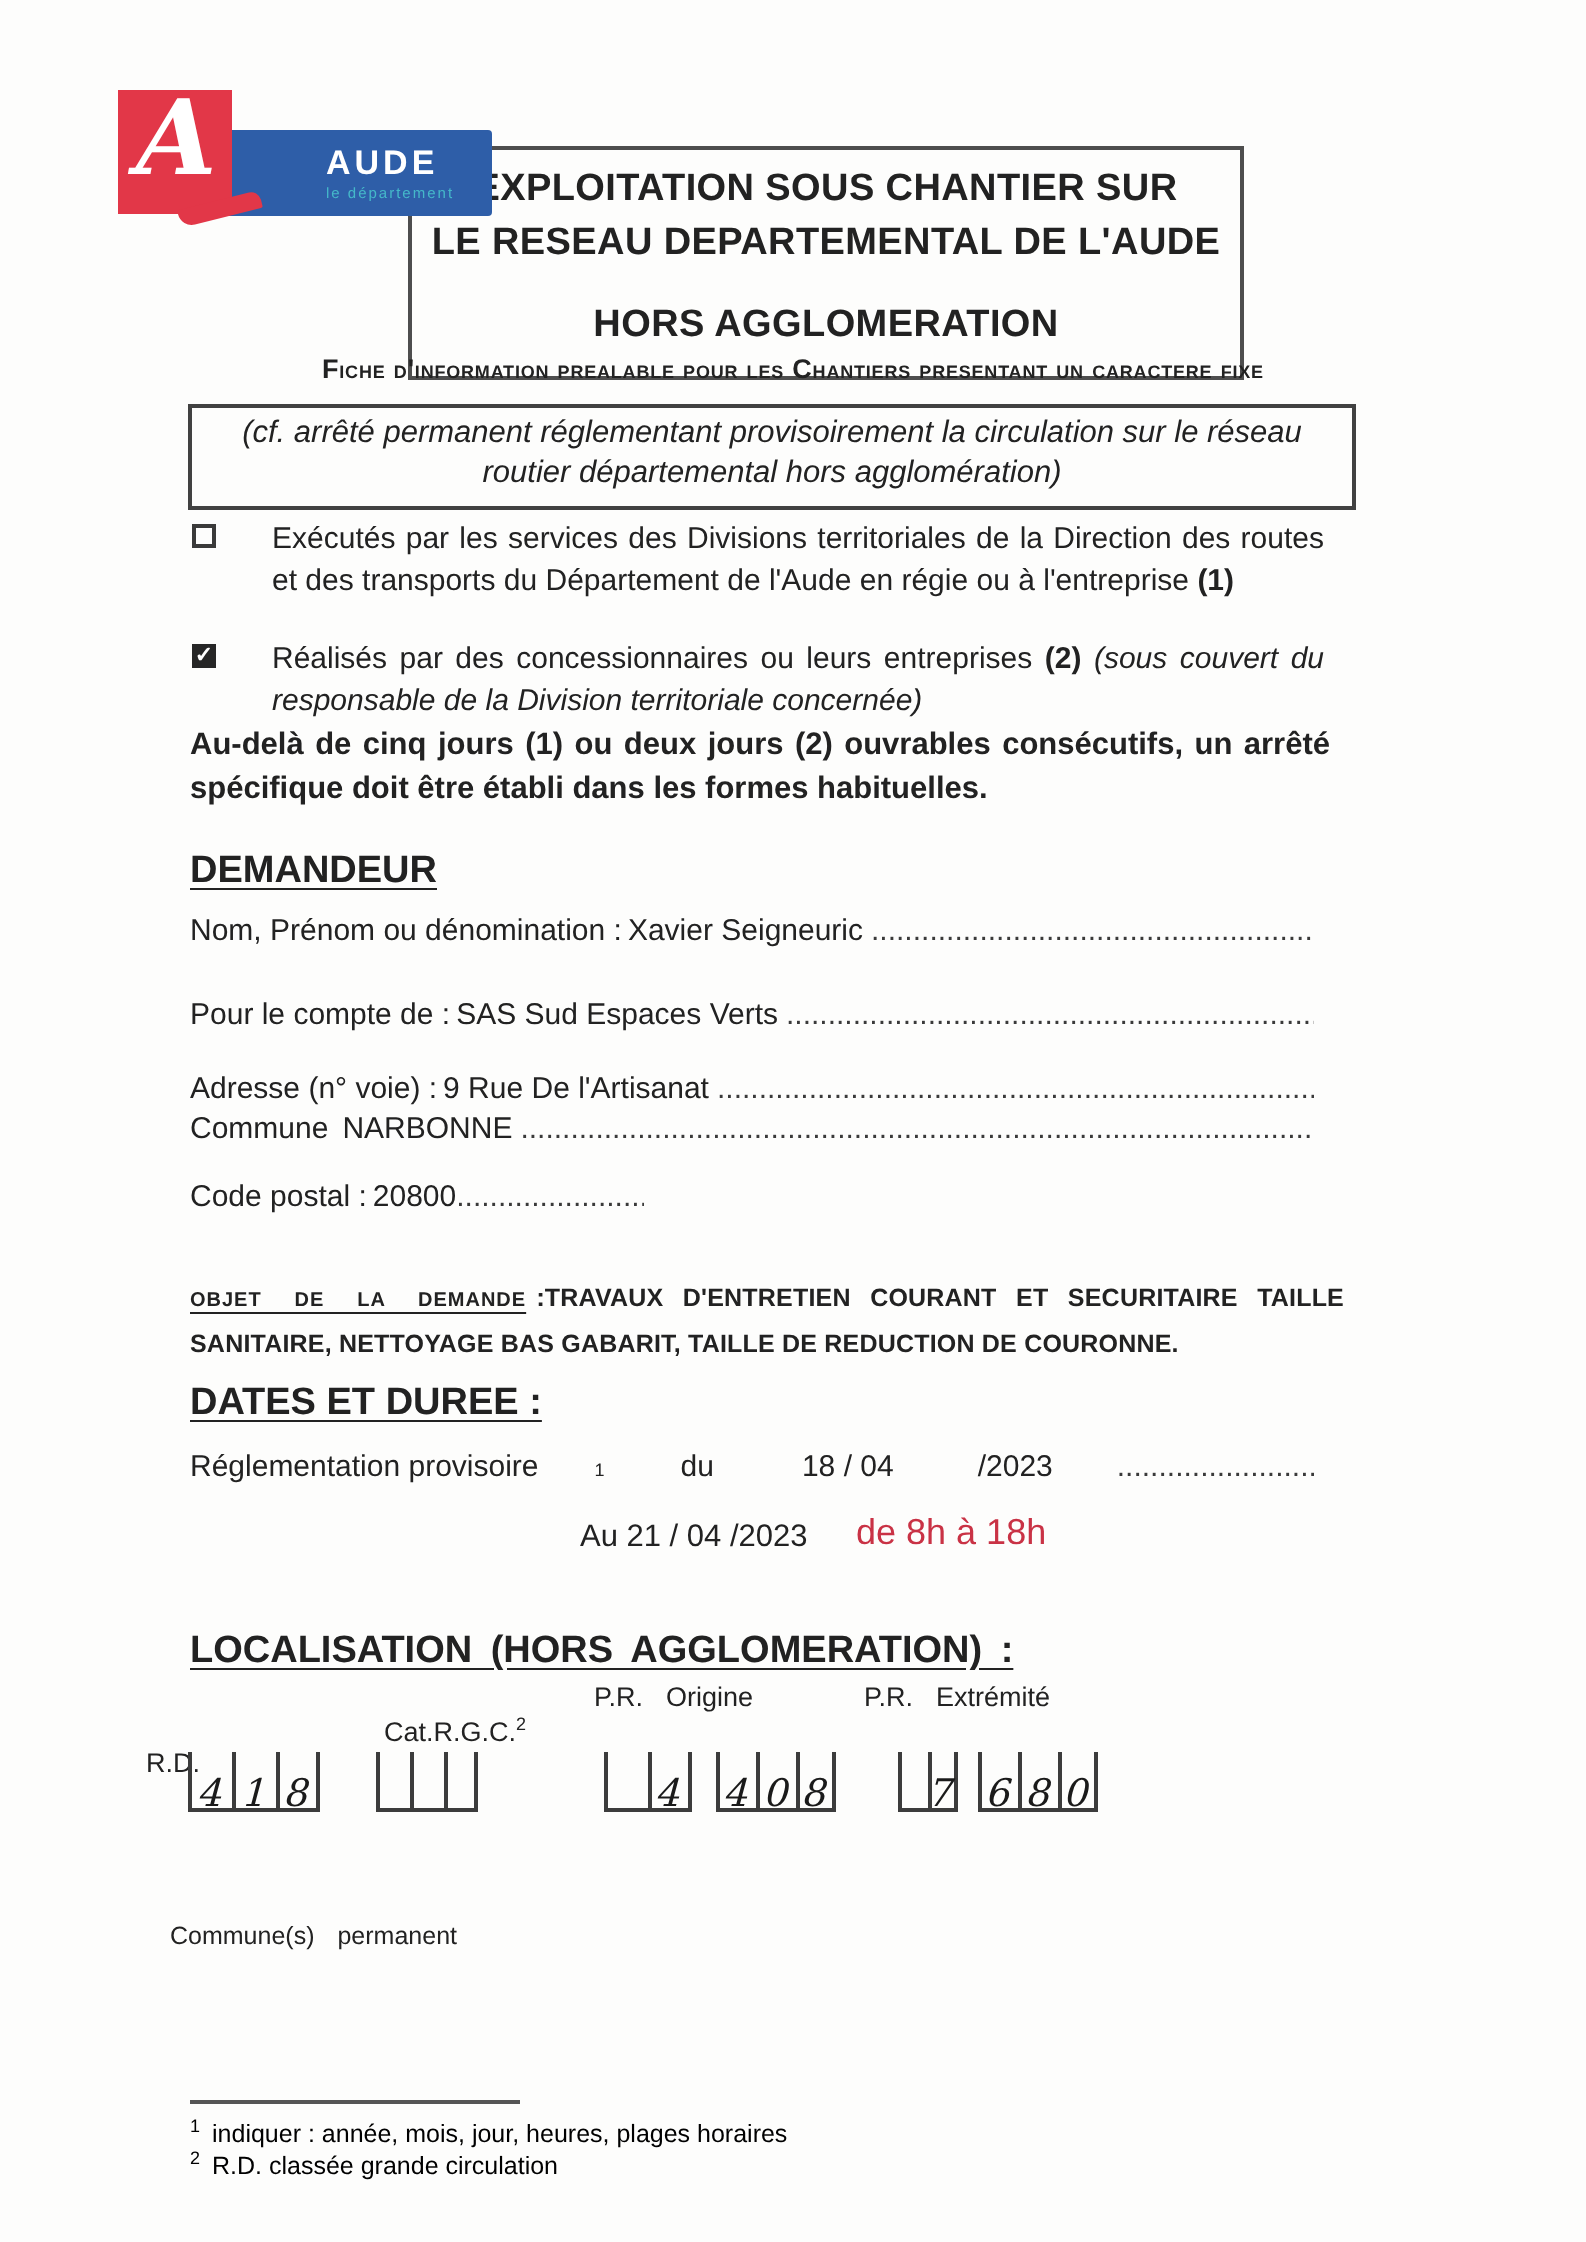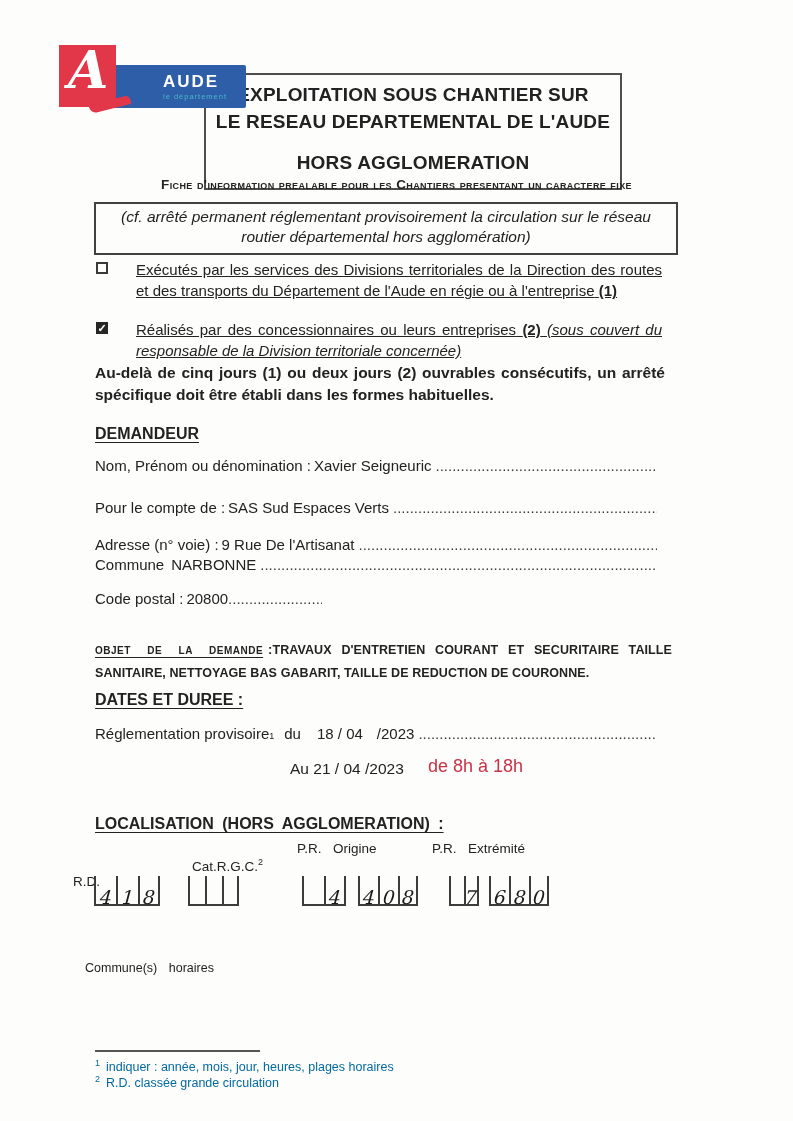--- a/index.html
+++ b/index.html
@@ -37,62 +37,62 @@
     border:2px solid #414141;box-sizing:border-box;
     font-style:italic;font-size:15.5px;text-align:center;line-height:1.32;
     padding:3px 14px 5px 14px;
   }
   
   .checklist{position:absolute;left:96px;top:259px;width:566px;}
   .check-item{display:flex;margin-bottom:17px;}
   .checkbox{width:12px;height:12px;margin-top:3px;flex:0 0 auto;}
   .checkbox.empty{border:2px solid #3a3a3a;box-sizing:border-box;}
   .checkbox.checked{background:#262626;color:#fff;font-size:11px;line-height:13px;text-align:center;font-weight:700;}
-  .check-text{margin-left:28px;flex:1;font-size:15px;line-height:1.42;text-align:justify;text-decoration:underline;}
+  .check-text{margin-left:28px;flex:1;font-size:15px;line-height:1.42;text-align:justify;}
   .bold-ref{font-weight:700;}
   .italic-note{font-style:italic;}
   
   .notice{
     position:absolute;left:95px;top:362px;width:570px;
     font-weight:700;font-size:15.5px;line-height:1.42;text-align:justify;
   }
   
   .sec-heading{
-    position:absolute;left:95px;font-weight:700;font-size:16px;
+    position:absolute;left:95px;font-weight:700;font-size:19px;
     text-decoration:underline;text-underline-offset:3px;
   }
   
   .form-row{position:absolute;left:95px;width:562px;display:flex;align-items:baseline;font-size:15px;white-space:nowrap;}
   .form-value{margin-left:3px;}
   .dotfill{flex:1 1 auto;overflow:hidden;white-space:nowrap;color:#3a3a3a;margin-left:4px;}
   .dots-short{display:inline-block;width:94px;overflow:hidden;white-space:nowrap;vertical-align:baseline;color:#3a3a3a;}
   
   .objet{position:absolute;left:95px;top:637px;width:577px;text-align:justify;line-height:1.45;}
   .objet-heading{font-weight:700;font-size:10px;text-decoration:underline;text-underline-offset:3px;letter-spacing:.5px;word-spacing:7px;}
   .objet-sep{font-weight:700;font-size:13px;margin-left:5px;}
   .objet-value{font-weight:700;font-size:12.5px;letter-spacing:.1px;}
   
-  .dates-line1{position:absolute;left:95px;top:725px;width:562px;display:flex;align-items:baseline;font-size:15px;white-space:nowrap;}
+  .dates-line1{position:absolute;left:95px;top:725px;width:562px;display:flex;align-items:baseline;font-size:15px;white-space:nowrap;gap:28px;}
   .dates-du{margin:0 16px 0 10px;}
   .dates-year{margin-left:14px;}
   .dates-line2{position:absolute;left:290px;top:760px;font-size:15.5px;}
   .dates-hours{position:absolute;left:428px;top:756px;font-size:18px;color:#c93245;}
   
   .loc-col{position:absolute;top:841px;font-size:13.5px;}
   sup{font-size:9px;}
   .comb{position:absolute;top:876px;display:flex;height:28px;border-bottom:2px solid #3c3c3c;}
   .comb .cell{border-left:2px solid #3c3c3c;display:flex;align-items:flex-end;justify-content:center;box-sizing:border-box;}
   .comb .cell:last-child{border-right:2px solid #3c3c3c;}
   .hand{font-family:"DejaVu Serif",serif;font-style:italic;font-size:19px;color:#1a1a1a;line-height:1;transform:translateY(3px) skewX(-4deg);}
   .w21{width:22px;} .w17{width:17px;} .w19{width:20px;} .w15{width:15px;}
   .communes-line{position:absolute;left:85px;top:961px;font-size:12.5px;}
   .communes-value{margin-left:8px;}
   
   .fn-rule{position:absolute;left:95px;top:1050px;width:165px;border-top:2px solid #555;}
-  .footnote{position:absolute;left:95px;font-size:12.5px;color:#0369a1;}
+  .footnote{position:absolute;left:95px;font-size:12.5px;color:#000000;}
   .footnote .fn-text{margin-left:6px;}
 </style>
 </head>
 <body>
 
 <div class="page">
 
   <div class="logo">
     <div class="logo-blue">
       <div class="logo-name">AUDE</div>
@@ -248,21 +248,21 @@
     <div class="cell w19">
         <span class="hand">8</span>
       </div>
     <div class="cell w19">
         <span class="hand">0</span>
       </div>
   </div>
 
   <div class="communes-line">
     <span>Commune(s)</span>
-    <span class="communes-value">horaires</span>
+    <span class="communes-value">permanent</span>
   </div>
 
   <div class="fn-rule"></div>
   <div class="footnote" style="top:1058px;">
     <sup>1</sup><span class="fn-text">indiquer :  année,  mois,  jour,  heures,  plages horaires</span>
   </div>
   <div class="footnote" style="top:1074px;">
     <sup>2</sup><span class="fn-text">R.D. classée grande circulation</span>
   </div>
 

